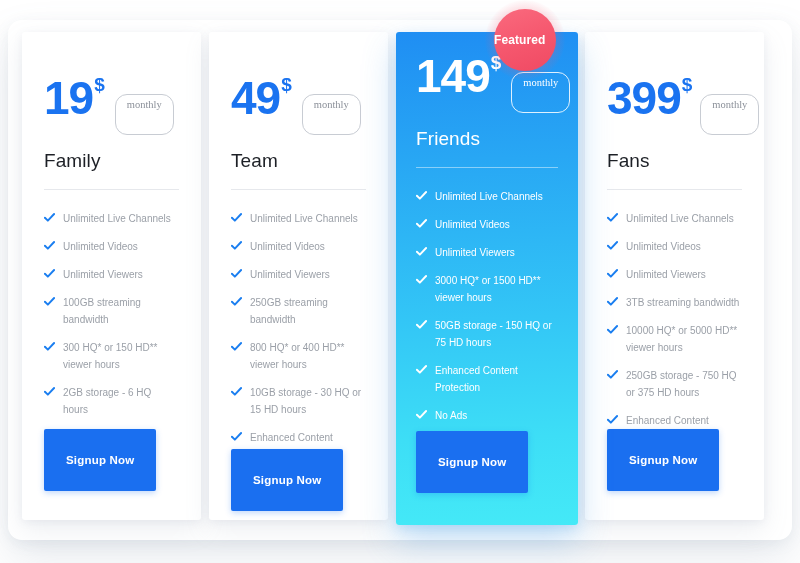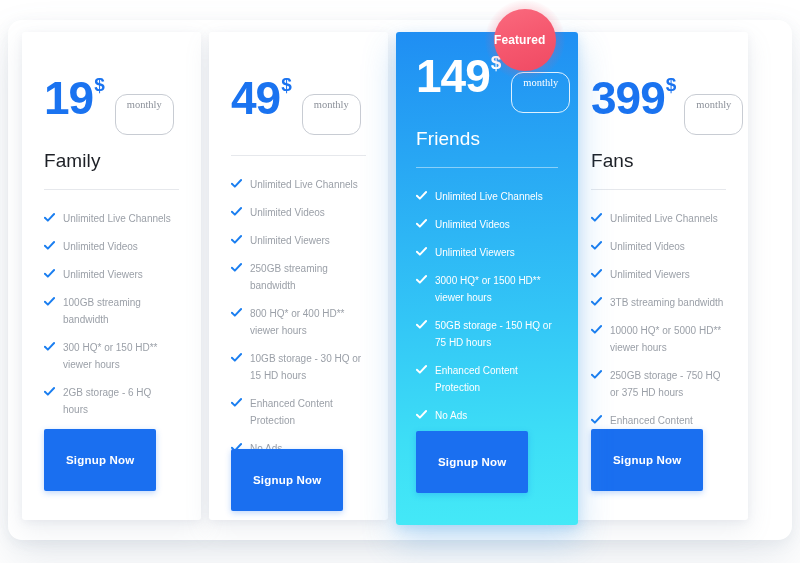--- a/index.html
+++ b/index.html
@@ -36,21 +36,21 @@
     width:179px;
     height:488px;
     background:#ffffff;
     border-radius:3px;
     box-shadow:0 10px 26px rgba(125,140,165,0.14),
                0 2px 8px rgba(125,140,165,0.10);
     padding:0 22px;
   }
   .card.c0 { left:22px; }
   .card.c1 { left:209px; }
-  .card.c3 { left:569px; }
+  .card.c3 { left:585px; }
 
   .card.featured {
     left:396px;
     top:32px;
     width:182px;
     height:493px;
     padding:0 20px;
     background:linear-gradient(178deg,
         #1f8ef3 0%,
         #28a7f4 26%,
@@ -258,20 +258,21 @@
             </span><span>No Ads</span></div>
         </div>
         <button class="signup">Signup Now</button>
       </div>
       <div class="card c1">
         <div class="price-row">
           <span class="price">49</span>
           <span class="currency">$</span>
           <span class="pill">monthly</span>
         </div>
+        <div class="plan-name">Team</div>
         <div class="divider"></div>
         <div class="features">
           <div class="feature"><span class="check">
               <svg viewBox="0 0 12 12" xmlns="http://www.w3.org/2000/svg">
                 <path d="M1 6.3 L4.2 9.4 L11 2.2" fill="none" stroke="#1a7ef0" stroke-width="2.1" stroke-linecap="round" stroke-linejoin="round"></path>
               </svg>
             </span><span>Unlimited Live Channels</span></div>
           <div class="feature"><span class="check">
               <svg viewBox="0 0 12 12" xmlns="http://www.w3.org/2000/svg">
                 <path d="M1 6.3 L4.2 9.4 L11 2.2" fill="none" stroke="#1a7ef0" stroke-width="2.1" stroke-linecap="round" stroke-linejoin="round"></path>

